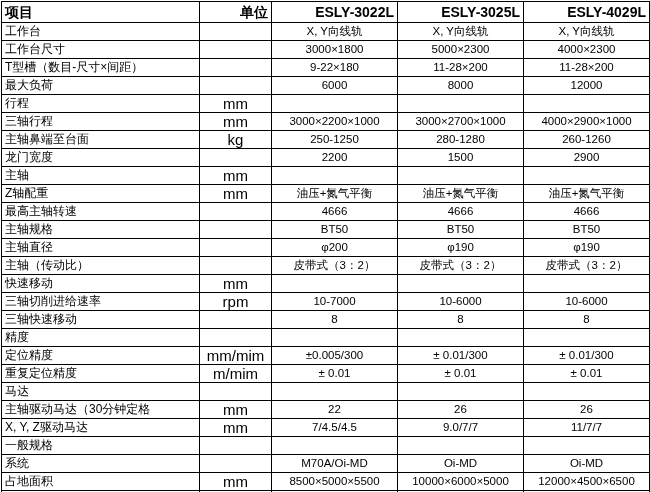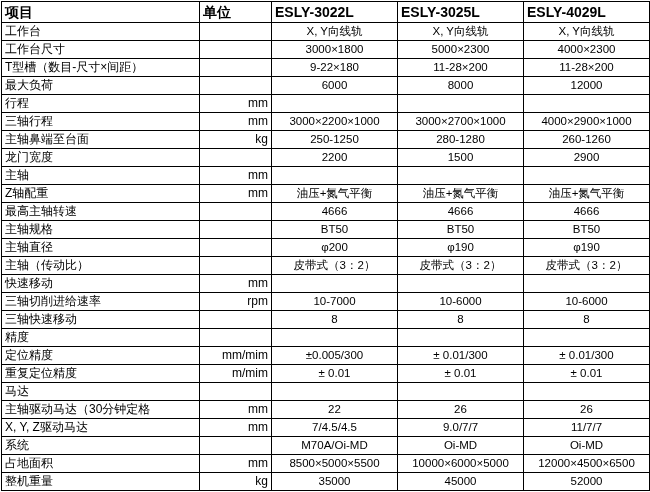--- a/index.html
+++ b/index.html
@@ -31,38 +31,38 @@
     font-size: 12px;
     font-family: "Liberation Sans", sans-serif;
     white-space: nowrap;
     overflow: hidden;
   }
   #spec-table td.item {
     text-align: left;
     margin-left: 10px;
   }
   #spec-table td.unit {
-    text-align: right;
-    font-size: 12px;
+    text-align: center;
+    font-size: 15px;
   }
   #spec-table td.val {
     text-align: center;
     font-size: 11.5px;
   }
   #spec-table tr.header td {
     height: 20px;
     font-size: 14px;
     font-weight: bold;
   }
   #spec-table tr.header td.item {
     text-align: left;
   }
   #spec-table tr.header td.unit,
   #spec-table tr.header td.val {
-    text-align: left;
+    text-align: right;
   }
 </style>
 </head>
 <body>
 
 <table id="spec-table">
   <colgroup>
     <col class="c-item">
       <col class="c-unit">
       <col class="c-model">
@@ -233,20 +233,27 @@
       <td class="val">26</td>
     </tr>
     <tr>
       <td class="item">X, Y, Z驱动马达</td>
       <td class="unit">mm</td>
       <td class="val">7/4.5/4.5</td>
       <td class="val">9.0/7/7</td>
       <td class="val">11/7/7</td>
     </tr>
     <tr>
+      <td class="item">一般规格</td>
+      <td class="unit"></td>
+      <td class="val"></td>
+      <td class="val"></td>
+      <td class="val"></td>
+    </tr>
+    <tr>
       <td class="item">系统</td>
       <td class="unit"></td>
       <td class="val">M70A/Oi-MD</td>
       <td class="val">Oi-MD</td>
       <td class="val">Oi-MD</td>
     </tr>
     <tr>
       <td class="item">占地面积</td>
       <td class="unit">mm</td>
       <td class="val">8500×5000×5500</td>

